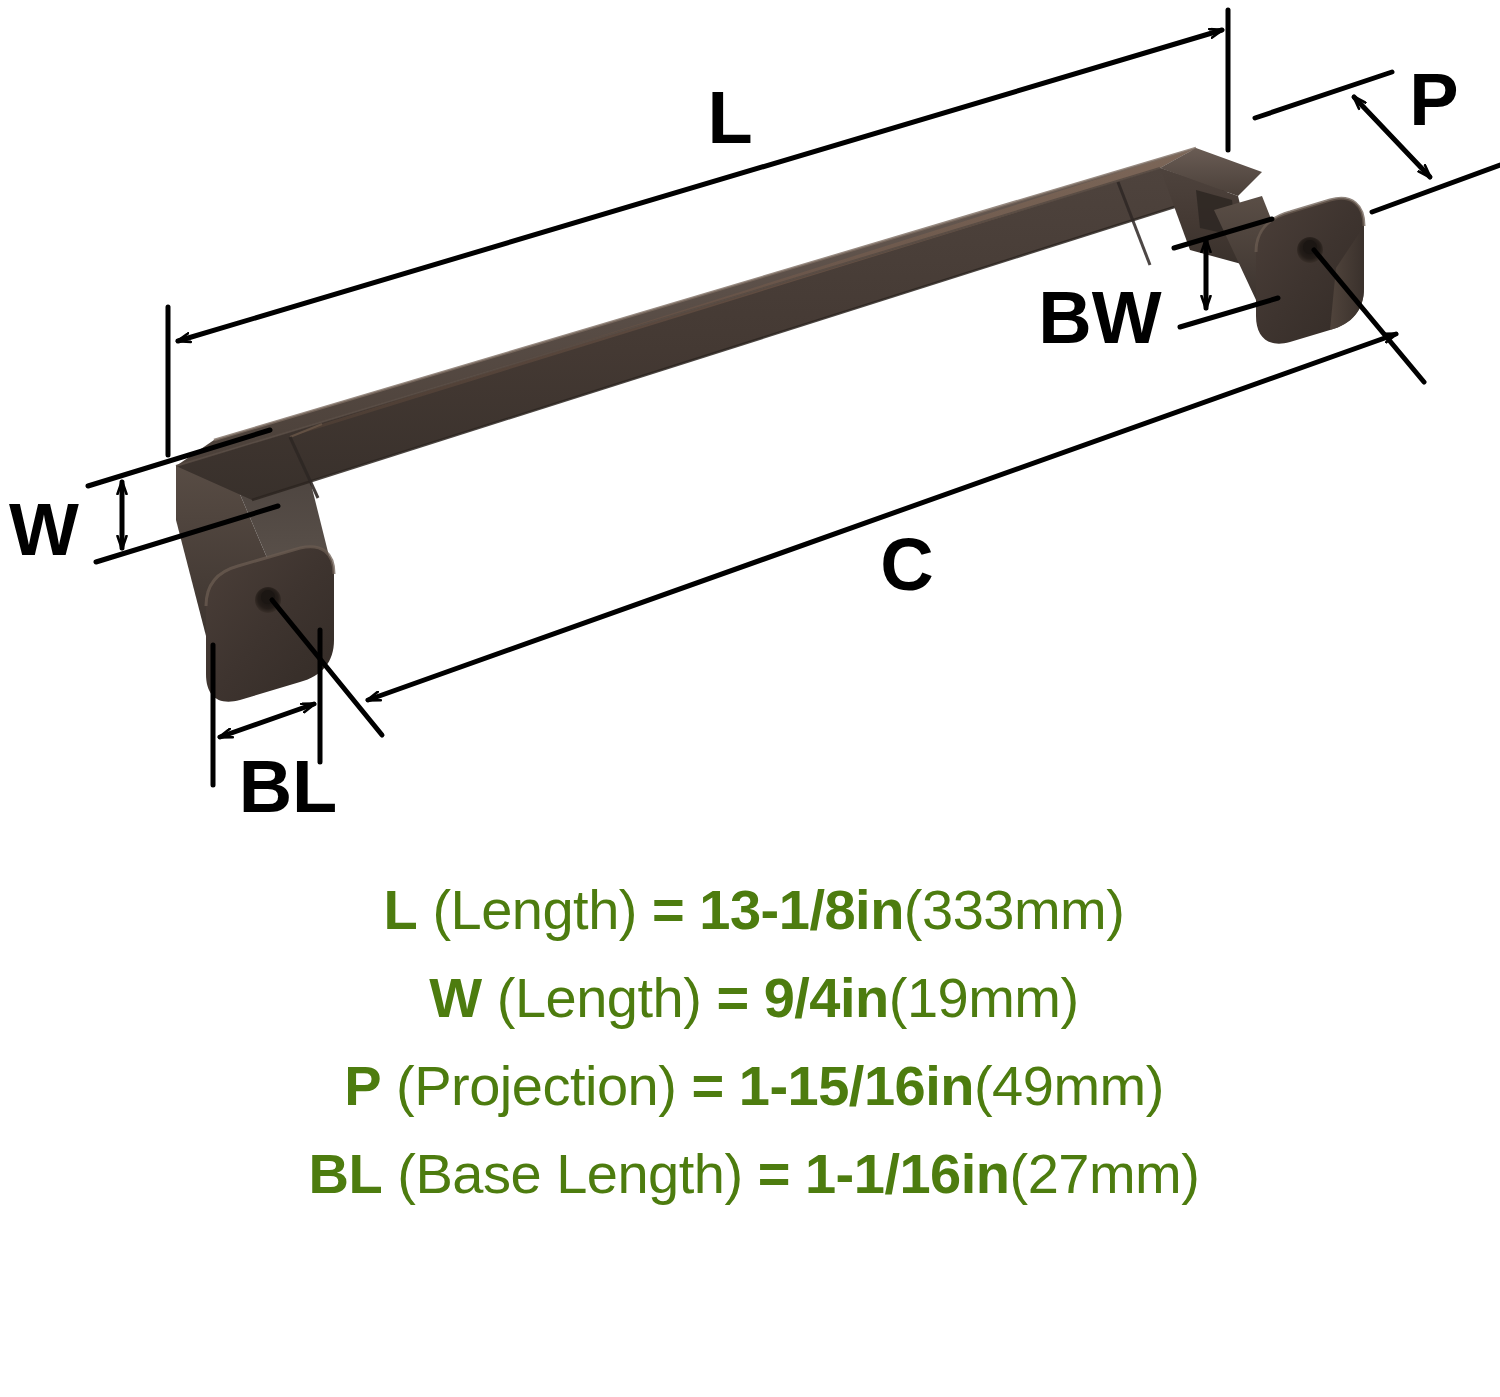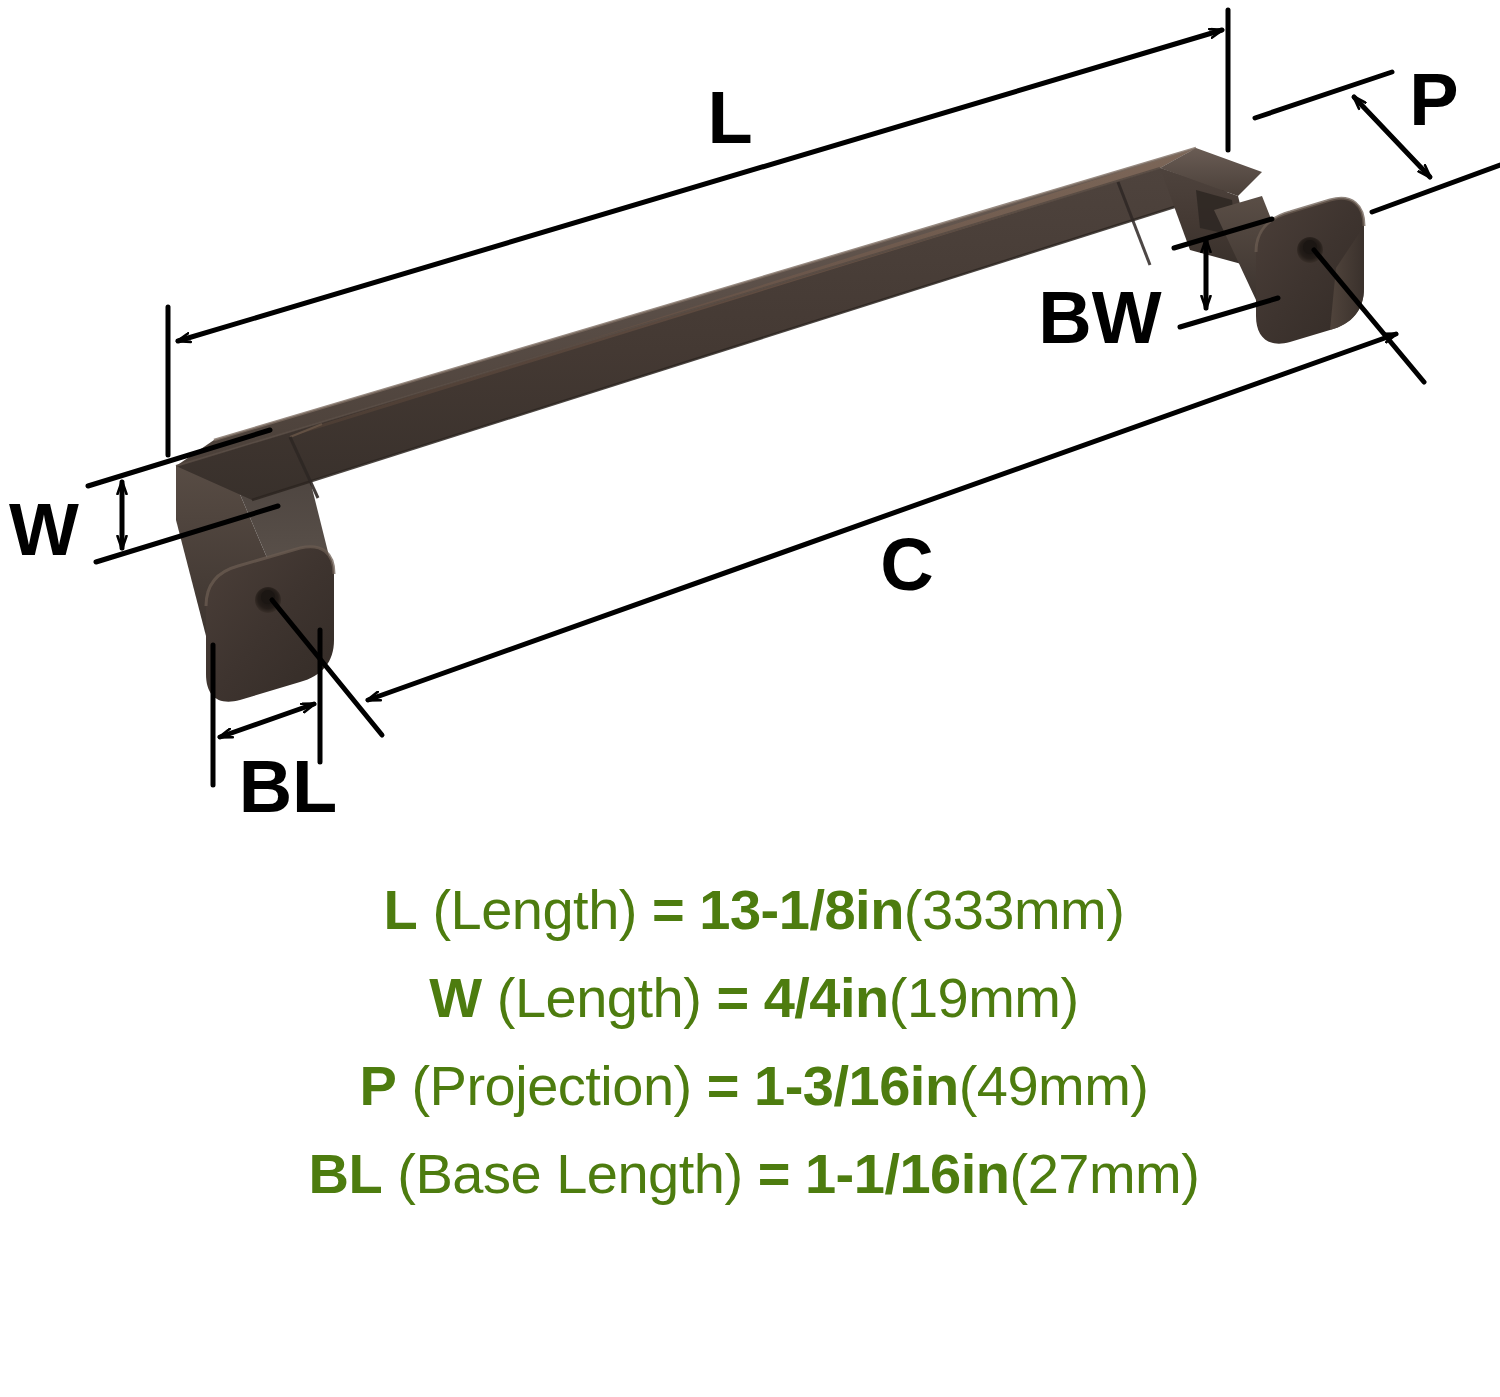--- a/index.html
+++ b/index.html
@@ -277,28 +277,28 @@
       <span class="spec-key">L</span>
       <span class="spec-name">(Length)</span>
       <span class="spec-eq">=</span>
       <span class="spec-val">13-1/8in</span><span class="spec-metric">(333mm)</span>
     </div>
 
     <div class="spec-line">
       <span class="spec-key">W</span>
       <span class="spec-name">(Length)</span>
       <span class="spec-eq">=</span>
-      <span class="spec-val">4/4in</span><span class="spec-metric">(19mm)</span>
+      <span class="spec-val">9/4in</span><span class="spec-metric">(19mm)</span>
     </div>
 
     <div class="spec-line">
       <span class="spec-key">P</span>
       <span class="spec-name">(Projection)</span>
       <span class="spec-eq">=</span>
-      <span class="spec-val">1-3/16in</span><span class="spec-metric">(49mm)</span>
+      <span class="spec-val">1-15/16in</span><span class="spec-metric">(49mm)</span>
     </div>
 
 
     <div class="spec-line">
       <span class="spec-key">BL</span>
       <span class="spec-name">(Base Length)</span>
       <span class="spec-eq">=</span>
       <span class="spec-val">1-1/16in</span><span class="spec-metric">(27mm)</span>
     </div>
 

